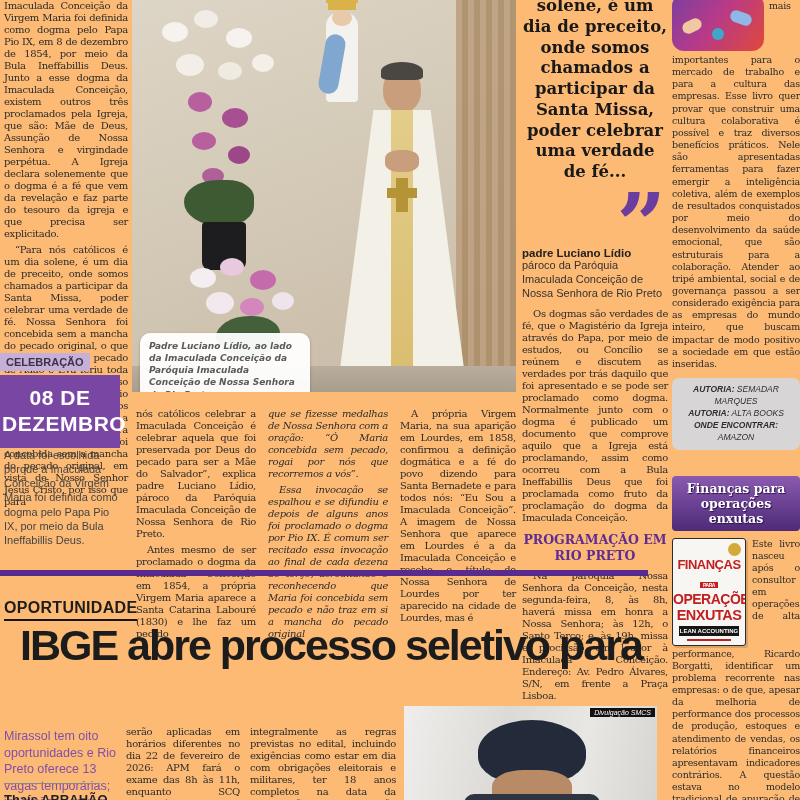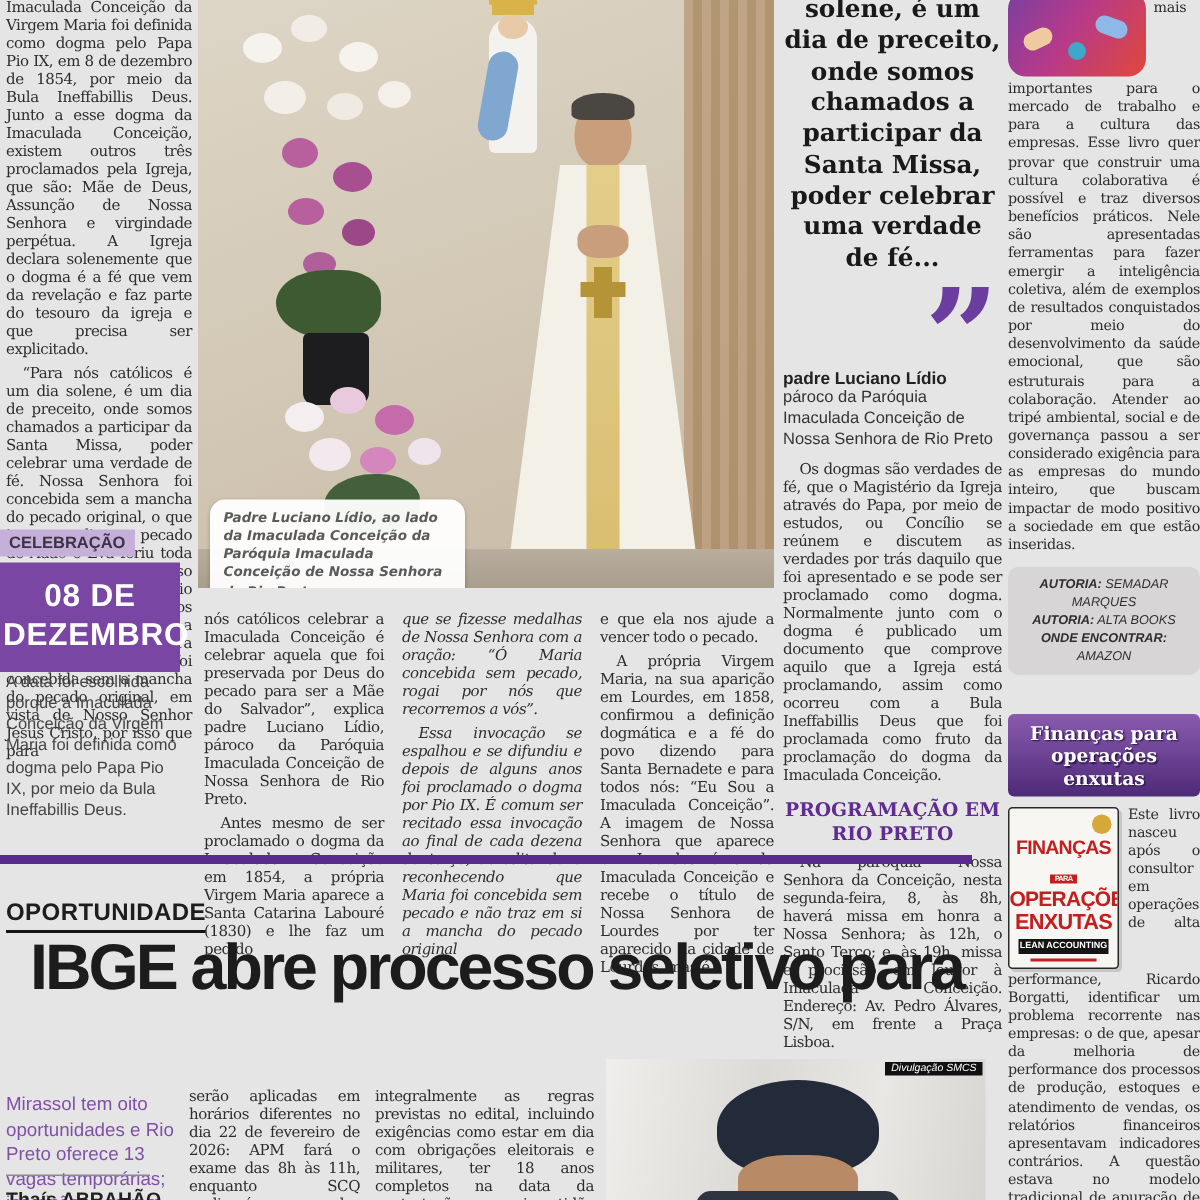--- a/index.html
+++ b/index.html
@@ -1,16 +1,16 @@
 <!DOCTYPE html>
 <html><head>
 <meta charset="utf-8">
 <style>
   html,body{margin:0;padding:0;background:#fff;}
-  .page{position:relative;width:800px;height:800px;background:#e5e5e5;overflow:hidden;
+  .page{position:relative;width:800px;height:800px;background:#fdba74;overflow:hidden;
         font-family:"DejaVu Serif", serif;color:#2c2c2c;}
   .abs{position:absolute;}
   .sans{font-family:"Liberation Sans","DejaVu Sans",sans-serif;}
   .col p{margin:0 0 4px 0;font-size:10px;line-height:1.2;text-align:justify;letter-spacing:-.3px;}
   .indent{text-indent:11px;}
   
   .celeb-label{background:#c6afd8;color:#3a3344;font-weight:bold;font-size:11px;
                padding:3px 6px;display:inline-block;}
   .celeb-box{background:#7a46a4;color:#fff;font-weight:800;font-size:21px;line-height:1.25;
              text-align:center;padding:10px 2px;letter-spacing:.5px;}
@@ -122,21 +122,20 @@
 
   <div class="abs col" style="left:136px;top:408px;width:120px;">
     <p>nós católicos celebrar a Imaculada Conceição é celebrar aquela que foi preservada por Deus do pecado para ser a Mãe do Salvador”, explica padre Luciano Lídio, pároco da Paróquia Imaculada Conceição de Nossa Senhora de Rio Preto.</p>
     <p class="indent">Antes mesmo de ser proclamado o dogma da Imaculada Conceição em 1854, a própria Virgem Maria aparece a Santa Catarina Labouré (1830) e lhe faz um pedido</p>
   </div>
   <div class="abs col" style="left:268px;top:408px;width:120px;font-style:italic;">
     <p>que se fizesse medalhas de Nossa Senhora com a oração: “Ó Maria concebida sem pecado, rogai por nós que recorremos a vós”.</p>
     <p class="indent">Essa invocação se espalhou e se difundiu e depois de alguns anos foi proclamado o dogma por Pio IX. É comum ser recitado essa invocação ao final de cada dezena do terço, acreditando e reconhecendo que Maria foi concebida sem pecado e não traz em si a mancha do pecado original</p>
   </div>
   <div class="abs col" style="left:400px;top:408px;width:116px;">
-    <p>e que ela nos ajude a vencer todo o pecado.</p>
     <p class="indent">A própria Virgem Maria, na sua aparição em Lourdes, em 1858, confirmou a definição dogmática e a fé do povo dizendo para Santa Bernadete e para todos nós: “Eu Sou a Imaculada Conceição”. A imagem de Nossa Senhora que aparece em Lourdes é a da Imaculada Conceição e recebe o título de Nossa Senhora de Lourdes por ter aparecido na cidade de Lourdes, mas é</p>
   </div>
 
   <div class="abs" style="left:522px;top:-4px;width:146px;">
     <div class="quote">solene, é um dia de preceito, onde somos chamados a participar da Santa Missa, poder celebrar uma verdade de fé...</div>
     <div class="qmark" style="text-align:right;margin:22px 2px 0 0;">”</div>
     <div class="attr-n" style="margin-top:2px;">padre Luciano Lídio</div>
     <div class="attr-r">pároco da Paróquia Imaculada Conceição de Nossa Senhora de Rio Preto</div>
     <div class="col" style="margin-top:8px;">
       <p class="indent">Os dogmas são verdades de fé, que o Magistério da Igreja através do Papa, por meio de estudos, ou Concílio se reúnem e discutem as verdades por trás daquilo que foi apresentado e se pode ser proclamado como dogma. Normalmente junto com o dogma é publicado um documento que comprove aquilo que a Igreja está proclamando, assim como ocorreu com a Bula Ineffabillis Deus que foi proclamada como fruto da proclamação do dogma da Imaculada Conceição.</p>

